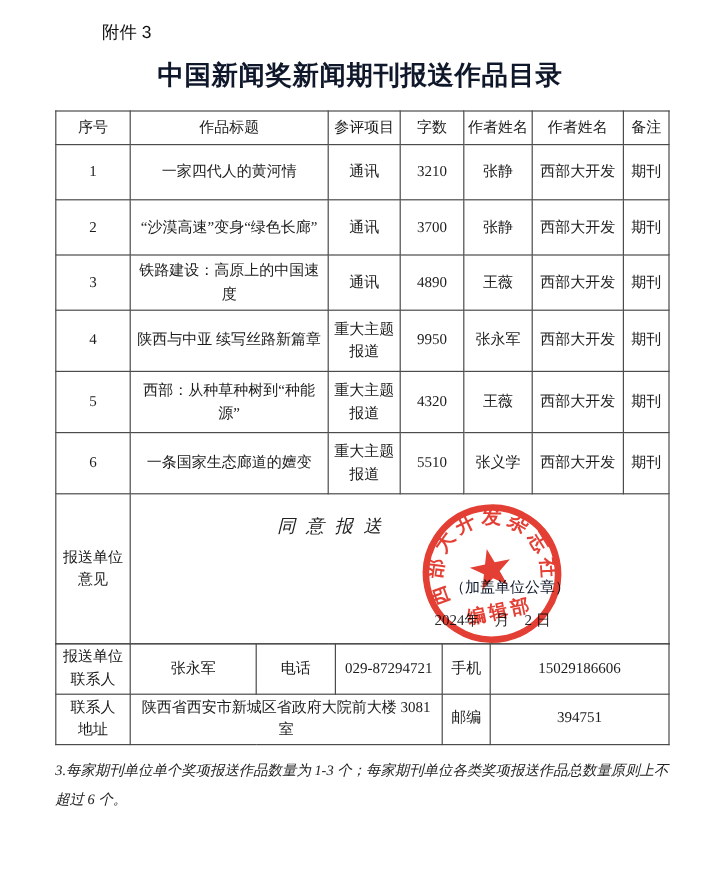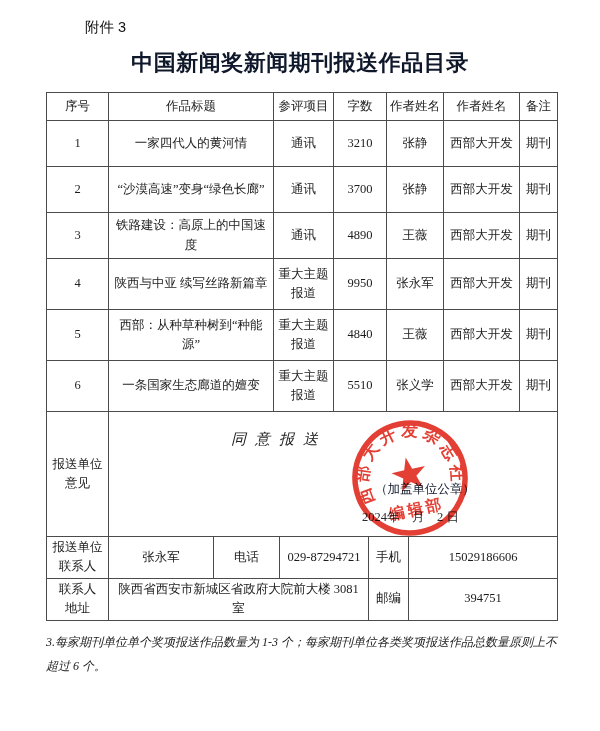--- a/index.html
+++ b/index.html
@@ -127,21 +127,21 @@
           <td>9950</td>
           <td>张永军</td>
           <td>西部大开发</td>
           <td>期刊</td>
         </tr>
         <tr class="r-t">
           <td>5</td>
           <td>西部：从种草种树到“种能源”</td>
           <td class="prewrap">重大主题
 报道</td>
-          <td>4840</td>
+          <td>4320</td>
           <td>王薇</td>
           <td>西部大开发</td>
           <td>期刊</td>
         </tr>
         <tr class="r-t">
           <td>6</td>
           <td>一条国家生态廊道的嬗变</td>
           <td class="prewrap">重大主题
 报道</td>
           <td>5510</td>

